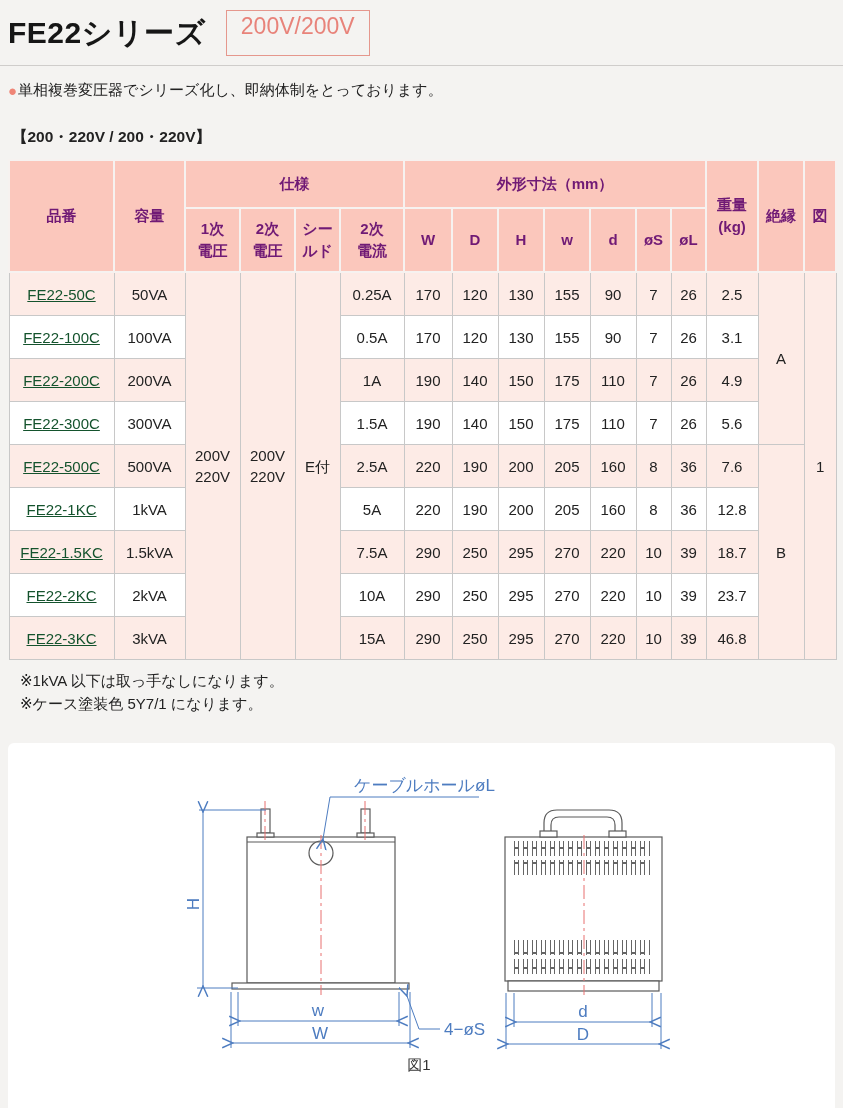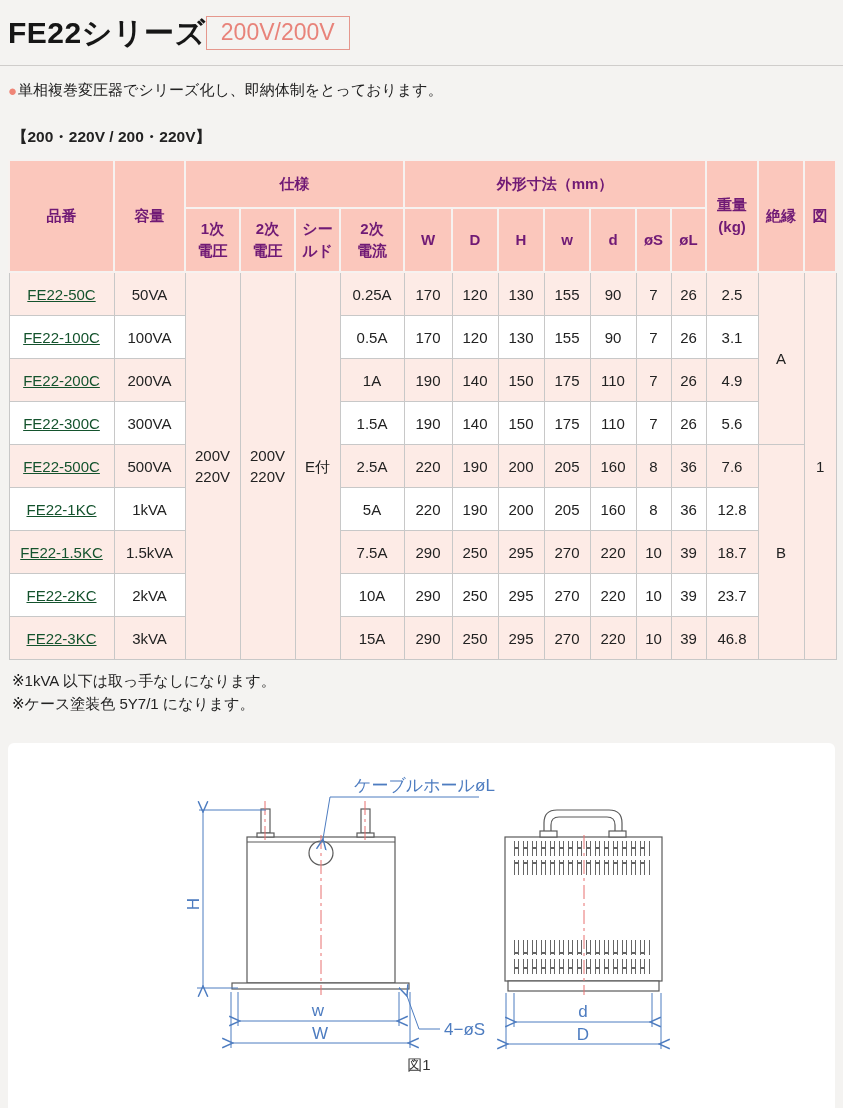--- a/index.html
+++ b/index.html
@@ -5,25 +5,25 @@
   html,body{margin:0;padding:0;}
   body{
     width:843px;height:1108px;
     background:#f4f3f1;
     font-family:"Liberation Sans","DejaVu Sans",sans-serif;
     color:#222;
     overflow:hidden;
   }
   .page{padding:0 8px;}
   
-  .title-row{display:flex;align-items:center;padding-top:10px;height:46px;}
+  .title-row{display:flex;align-items:center;gap:20px;padding-top:10px;height:46px;}
   .page-title{font-size:30px;font-weight:bold;color:#161616;margin:0;letter-spacing:.5px;}
   .voltage-badge{
     font-size:23px;color:#e8837a;border:1px solid #e5978d;
-    padding:1px 14px 3px;line-height:1.25;background:transparent;
+    padding:1px 14px 14px;line-height:1.25;background:transparent;
   }
   .rule{border-top:1px solid #cfcdcb;margin:9px -8px 0;}
   .intro{font-size:15px;margin:15px 0 0;display:flex;align-items:center;}
   .intro .bullet{color:#ef8576;font-size:15px;margin-right:1px;}
   .section-title{font-size:15.5px;font-weight:bold;margin:27px 4px 11px;}
   
   table.spec{border-collapse:collapse;width:827px;font-size:15px;text-align:center;table-layout:fixed;}
   table.spec th{
     background:#fbc7bc;border:2px solid #f6f2f0;font-weight:bold;color:#701a75;
     padding:3px 1px;white-space:pre-line;line-height:1.45;font-size:15px;
@@ -31,21 +31,21 @@
   table.spec td{
     border:1px solid #c8c8c8;background:#fff;height:42px;
     white-space:pre-line;line-height:1.4;padding:0 2px;
   }
   table.spec tr.alt td{background:#fdebe6;}
   table.spec td.merged{background:#fff;}
   tr.h-group th{height:40px;}
   tr.h-sub th{height:56px;}
   a.plink{color:#14532d;text-decoration:underline;cursor:pointer;}
   
-  .notes{font-size:15px;margin:9px 4px 0;line-height:1.55;}
+  .notes{font-size:15px;margin:9px 12px 0;line-height:1.55;}
   
   .diagram-card{margin-top:27px;background:#fff;border-radius:6px;width:827px;height:372px;}
   .diagram-card svg{display:block;}
   svg text.dimlabel{fill:#4d7cc0;font-size:17px;font-family:"Liberation Sans",sans-serif;}
   svg text.caption{fill:#333;font-size:15px;font-family:"Liberation Sans",sans-serif;}
 </style>
 </head>
 <body>
 
 <div class="page">

